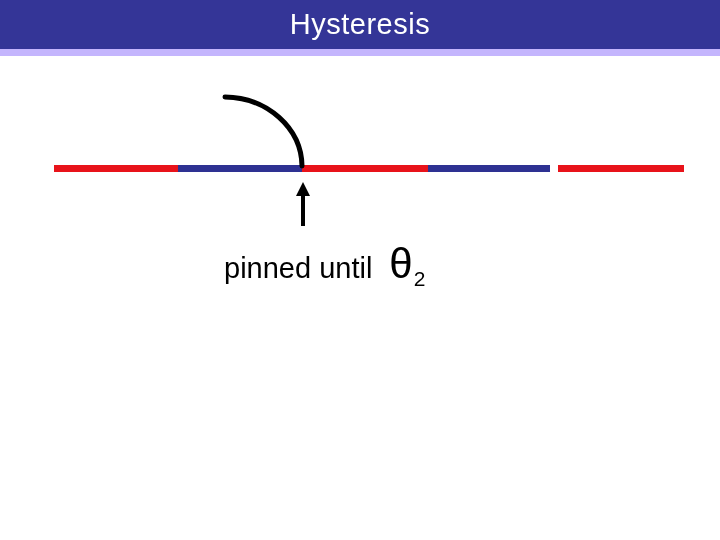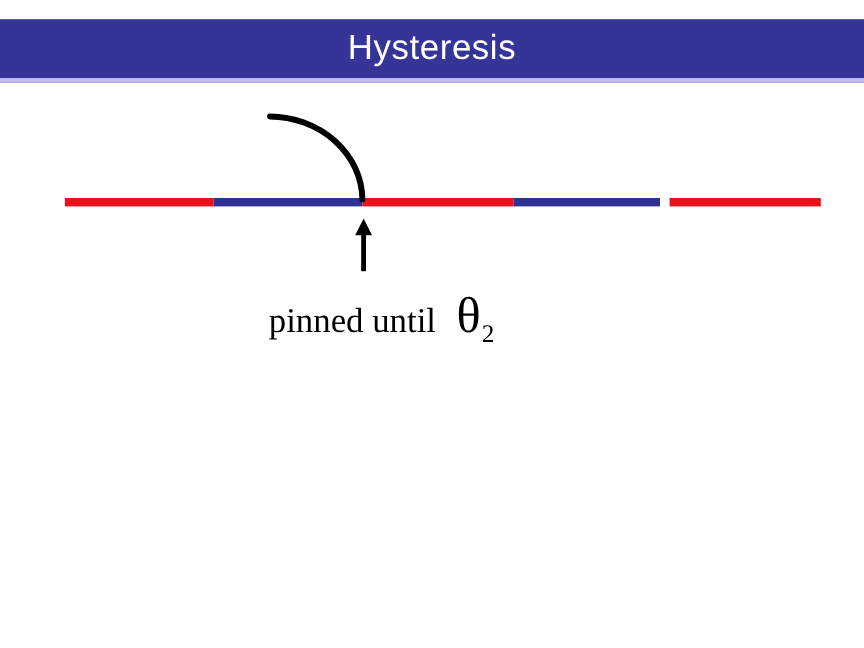--- a/index.html
+++ b/index.html
@@ -10,25 +10,25 @@
   }
   #slide {
     position: relative;
     width: 720px;
     height: 540px;
     background: #ffffff;
     overflow: hidden;
   }
   #header {
     position: absolute;
-    left: 0; top: 16px;
+    left: 0; top: 0;
     width: 720px;
     height: 49px;
     background: #343597;
-    border-bottom: 4px solid #c4b5fd;
+    border-bottom: 7px solid #c4b5fd;
     display: flex;
     align-items: center;
     justify-content: center;
   }
   #title {
     color: #ffffff;
     font-size: 29px;
     font-family: "Liberation Sans", sans-serif;
     letter-spacing: 0.5px;
   }
@@ -51,21 +51,21 @@
     height: 540px;
     pointer-events: none;
   }
   #caption {
     position: absolute;
     left: 224px;
     top: 243px;
     display: flex;
     align-items: baseline;
     color: #000000;
-    font-family: Liberation Serif, serif;
+    font-family: Liberation Sans, sans-serif;
   }
   #caption .caption-text {
     font-size: 29px;
   }
   #caption .theta-symbol {
     font-size: 42px;
     margin-left: 17px;
     line-height: 1;
   }
   #caption .theta-subscript {

